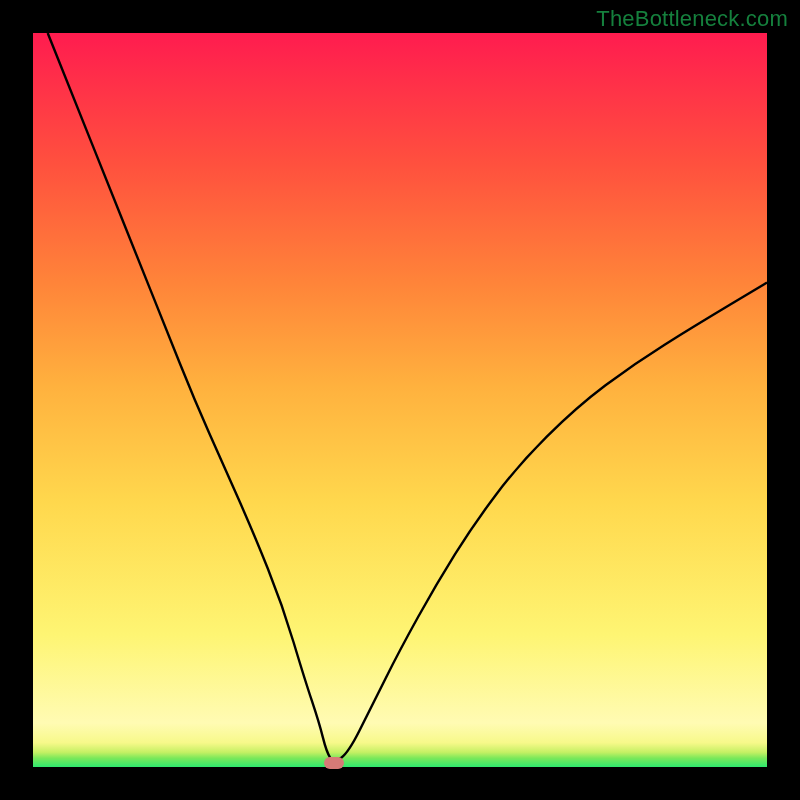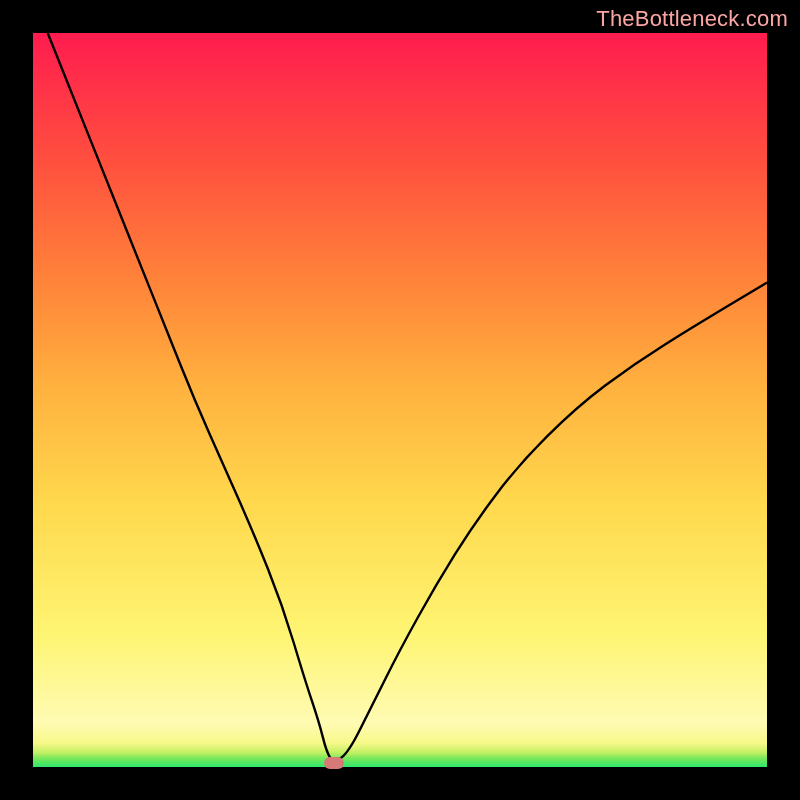--- a/index.html
+++ b/index.html
@@ -36,21 +36,21 @@
       #ffb13e 52%,
       #ff8439 66%,
       #ff513e 82%,
       #ff1c4f 100%
     );
   }
   .watermark {
     position: absolute;
     top: 6px;
     right: 12px;
-    color: #fca5a5;
+    color: #15803d;
     font-size: 22px;
     font-weight: 500;
     letter-spacing: 0.2px;
   }
   svg.curve {
     position: absolute;
     left: 0;
     top: 0;
     width: 734px;
     height: 734px;

